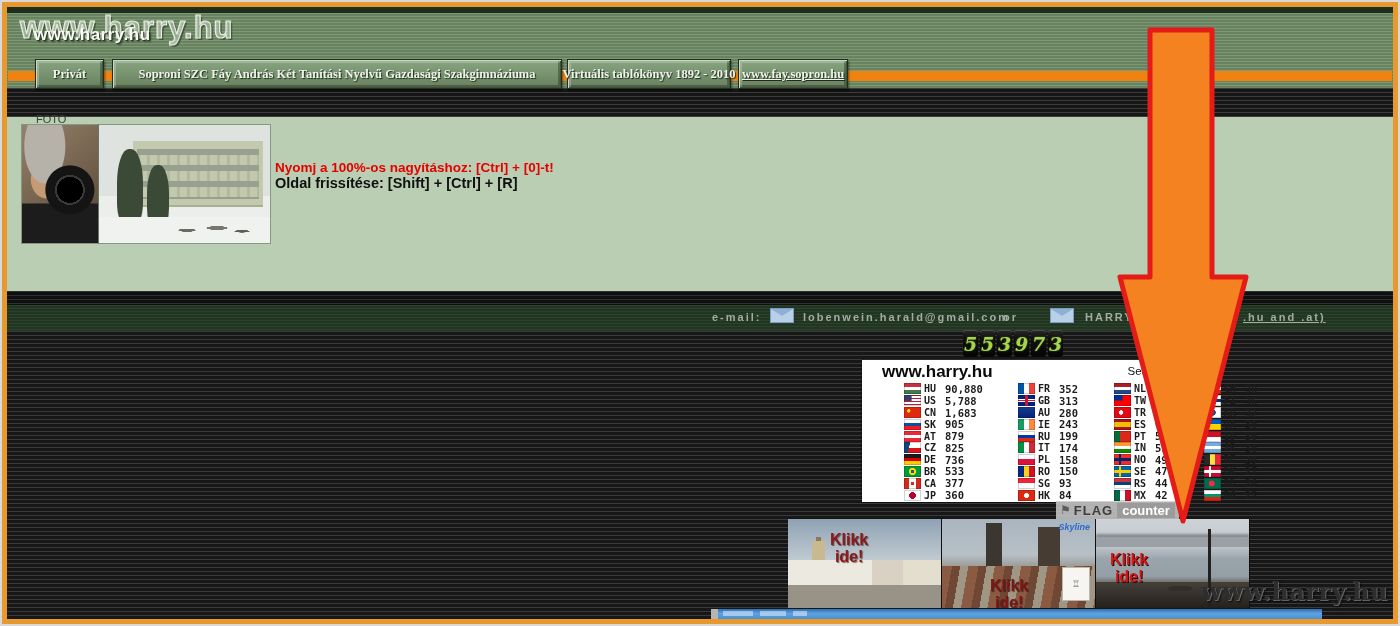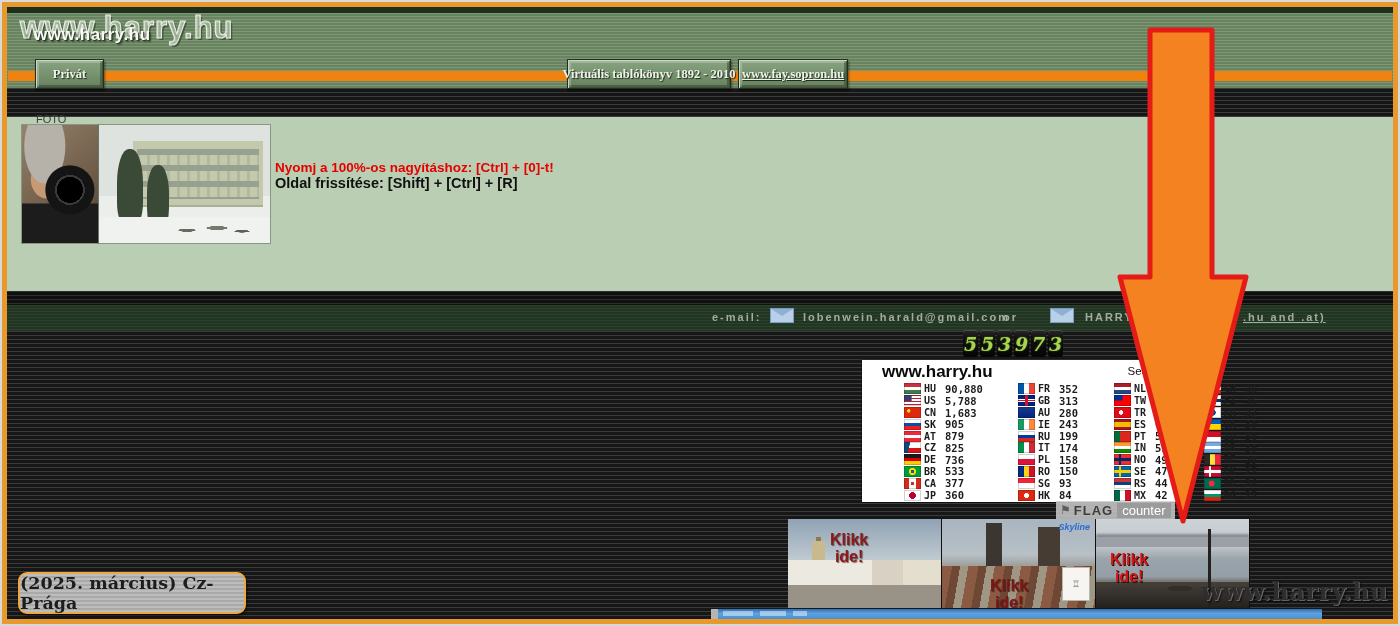--- a/index.html
+++ b/index.html
@@ -93,21 +93,21 @@
   #flag-see{position:absolute;right:30px;top:5px;font-size:11.5px;color:#111;cursor:pointer;}
   #flag-table{position:absolute;left:6px;top:23px;right:2px;bottom:2px;display:flex;}
   .fc-col{width:78px;display:flex;flex-direction:column;padding-left:36px;}
   .fc-row{height:11.8px;display:flex;align-items:center;}
   .fc-flag{width:17px;height:11px;flex:none;margin-right:3px;box-shadow:inset 0 0 0 1px rgba(0,0,0,.18);}
   .fc-code{width:19px;flex:none;font-family:"DejaVu Sans Mono",monospace;font-size:10px;font-weight:bold;color:#1c1c1c;}
   .fc-val{font-family:"DejaVu Sans Mono",monospace;font-size:10.5px;font-weight:bold;color:#1c1c1c;margin-left:2px;white-space:nowrap;}
   #fc-logo{left:1056px;top:501px;height:18px;display:flex;align-items:center;z-index:6;
     background:rgba(205,205,205,.85);padding:0 4px;}
   #fc-logo .flagword{font-weight:bold;font-size:13px;color:#3e3e3e;letter-spacing:1px;margin-left:3px;}
-  #fc-logo .counterword{font-size:13px;color:#fff;background:#9b9b9b;padding:0 5px;margin-left:4px;}
+  #fc-logo .counterword{font-size:13px;color:#fff;background:#9b9b9b;padding:0 5px;margin-left:4px;font-weight:bold;}
   #fc-flag-glyph{font-size:12px;color:#5c5c5c;}
   
   #webcams{left:788px;top:519px;width:462px;height:89px;display:flex;gap:1px;background:#101010;z-index:5;}
   .cam{position:relative;width:153px;height:89px;overflow:hidden;cursor:pointer;flex:none;}
   #cam-1{background:linear-gradient(180deg,#8fa2b4 0%,#c2ccd2 48%,#c8ccc8 55%);}
   #cam-1 .tower{position:absolute;left:24px;top:22px;width:13px;height:44px;background:#c9b98e;
     box-shadow:0 -8px 0 -4px #8a7a56;}
   #cam-1 .facade{position:absolute;left:0;bottom:22px;width:100%;height:26px;
     background:linear-gradient(90deg,#ece9e0 0 55%,#d9d2c4 55% 75%,#e4decf 75%);
     box-shadow:0 2px 0 #9a938a;}
@@ -162,20 +162,21 @@
   <div class="band" id="band-main"></div>
   <div class="band" id="band-dark2"></div>
   <div class="band" id="band-email"></div>
   <div class="band" id="band-footer"></div>
 
   <div class="abs" id="logo-big">www.harry.hu</div>
   <div class="abs" id="logo-small">www.harry.hu</div>
 
   <div class="abs" id="nav-orange"></div>
   <div class="navbtn" id="navbtn-0">Privát</div>
+  <div class="navbtn" id="navbtn-1">Soproni SZC Fáy András Két Tanítási Nyelvű Gazdasági Szakgimnáziuma</div>
   <div class="navbtn" id="navbtn-2">Virtuális tablókönyv 1892 - 2010</div>
   <div class="navbtn" id="navbtn-3">www.fay.sopron.hu</div>
 
   <div class="abs" id="foto-label">FOTO</div>
   <div class="photo" id="photo-portrait"></div>
   <div class="photo" id="photo-school">
     <div class="bld">
         <div class="bld-win"></div>
       </div>
     <div class="tree" id="tree-1"></div>
@@ -446,21 +447,20 @@
       <div class="pole"></div>
       <div class="klikk" id="klikk-3">Klikk
 ide!</div>
     </div>
   </div>
 
   <svg id="down-arrow" width="1400" height="626">
     <polygon points="1150,30 1212,30 1212,277 1246,277 1183,521 1120,277 1150,277" fill="#f58220" stroke="#e41b17" stroke-width="5" stroke-linejoin="round"></polygon>
   </svg>
 
-  <div class="abs" id="album-label">(2025. március) Cz-Prága</div>
   <div class="abs" id="site-label">www.harry.hu</div>
   <div class="abs" id="blue-bar-cap"></div>
   <div class="abs" id="blue-bar">
     <div class="mark m1"></div>
     <div class="mark m2"></div>
     <div class="mark m3"></div>
   </div>
 
   <div id="frame"></div>
 </div>

